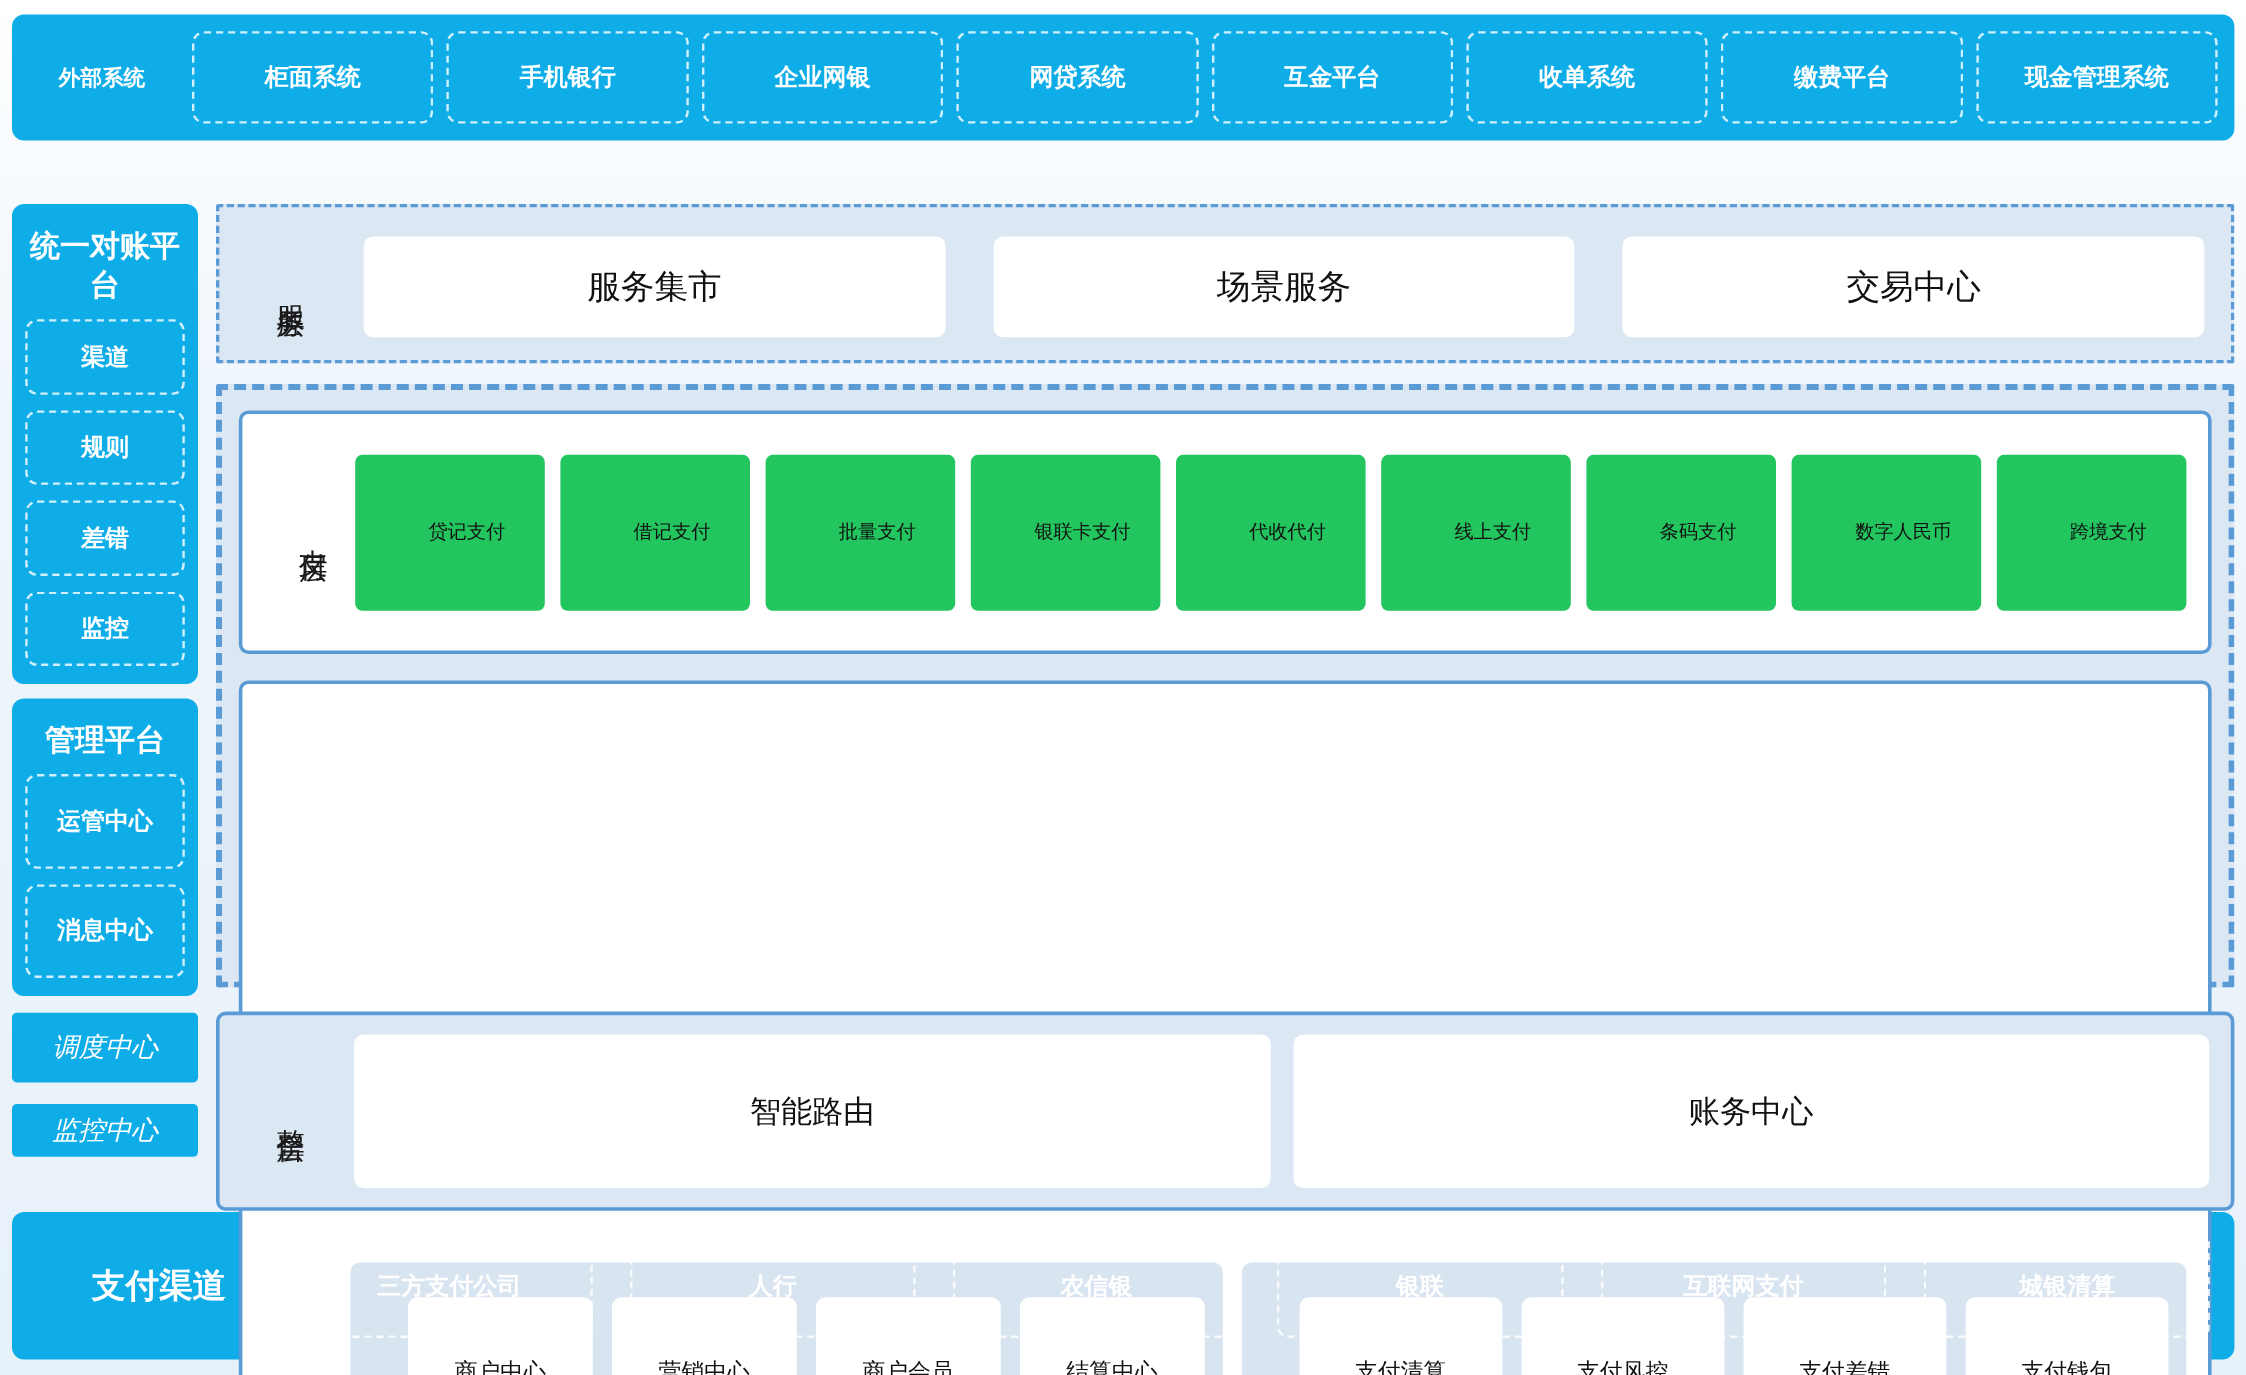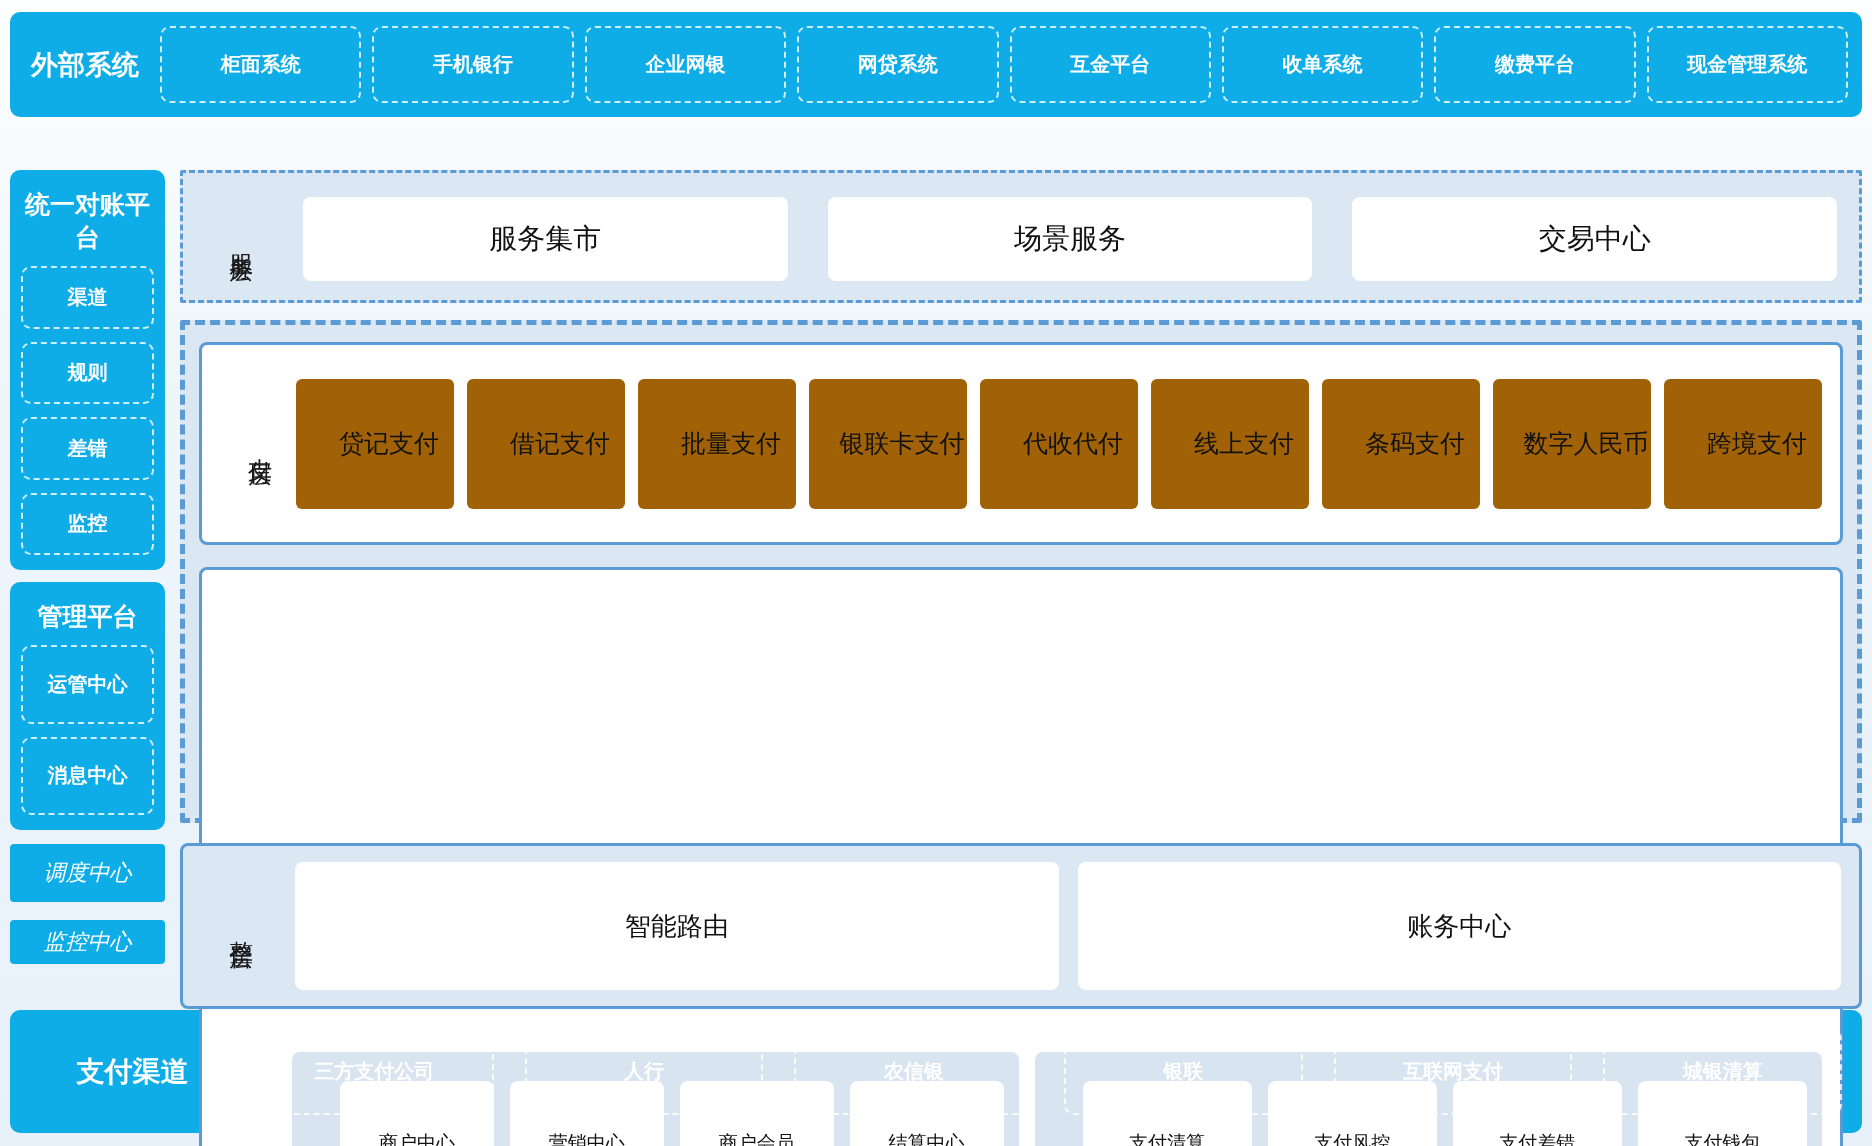--- a/index.html
+++ b/index.html
@@ -10,21 +10,21 @@
     color:#111;
   }
   .page { width:1872px; height:1146px; padding:12px 10px 13px; overflow:hidden; }
 
   
   .blue { background:#0eade8; color:#fff; }
   .topbar {
     height:105px; border-radius:10px; display:flex; align-items:center;
     padding:14px 14px 14px 0; margin-bottom:53px;
   }
-  .topbar .bar-title { width:150px; text-align:center; font-size:27px; font-weight:bold; flex:none; }
+  .topbar .bar-title { width:150px; text-align:center; font-size:18px; font-weight:bold; flex:none; }
   .bar-items { flex:1; display:flex; gap:11px; height:100%; }
   .dash-item {
     flex:1; border:2px dashed rgba(255,255,255,.8); border-radius:10px;
     display:flex; align-items:center; justify-content:center;
     font-size:20px; font-weight:600; color:#fff;
   }
 
   .middle { display:flex; gap:15px; height:810px; }
 
   
@@ -65,22 +65,22 @@
 
   .dashed-wrap {
     border:5px dashed #5b9bd5; border-radius:2px; background:#dce7f4;
     height:503px; padding:17px 14px 14px; display:flex; flex-direction:column; gap:22px;
     margin-bottom:20px;
   }
   .layer-box { background:#fff; border:3px solid #5b9bd5; border-radius:8px; display:flex; }
   .pay-layer { height:203px; padding-right:18px; }
   .pay-layer .row { flex:1; display:flex; gap:13px; align-items:center; margin-left:8px; }
   .pay-item {
-    flex:1; height:130px; background:#a16207; border-radius:6px;
-    display:flex; align-items:center; justify-content:center; font-size:25px;padding-left:28px;
+    flex:1; height:130px; background:#22c55e; border-radius:6px;
+    display:flex; align-items:center; justify-content:center; font-size:16px;padding-left:28px;
   }
   .support-layer { flex:1; padding-right:18px; }
   .support-layer .row { flex:1; display:flex; gap:16px; align-items:center; margin-left:4px; }
   .sup-group {
     height:183px; background:#d9e4f1; border-radius:8px; display:flex; padding:0 15px 0 10px;
   }
   .sup-group.g1 { flex:0.92; }
   .sup-group.g2 { flex:1; }
   .g-label {
     writing-mode:vertical-rl; text-orientation:upright; font-size:16px; letter-spacing:2px;

